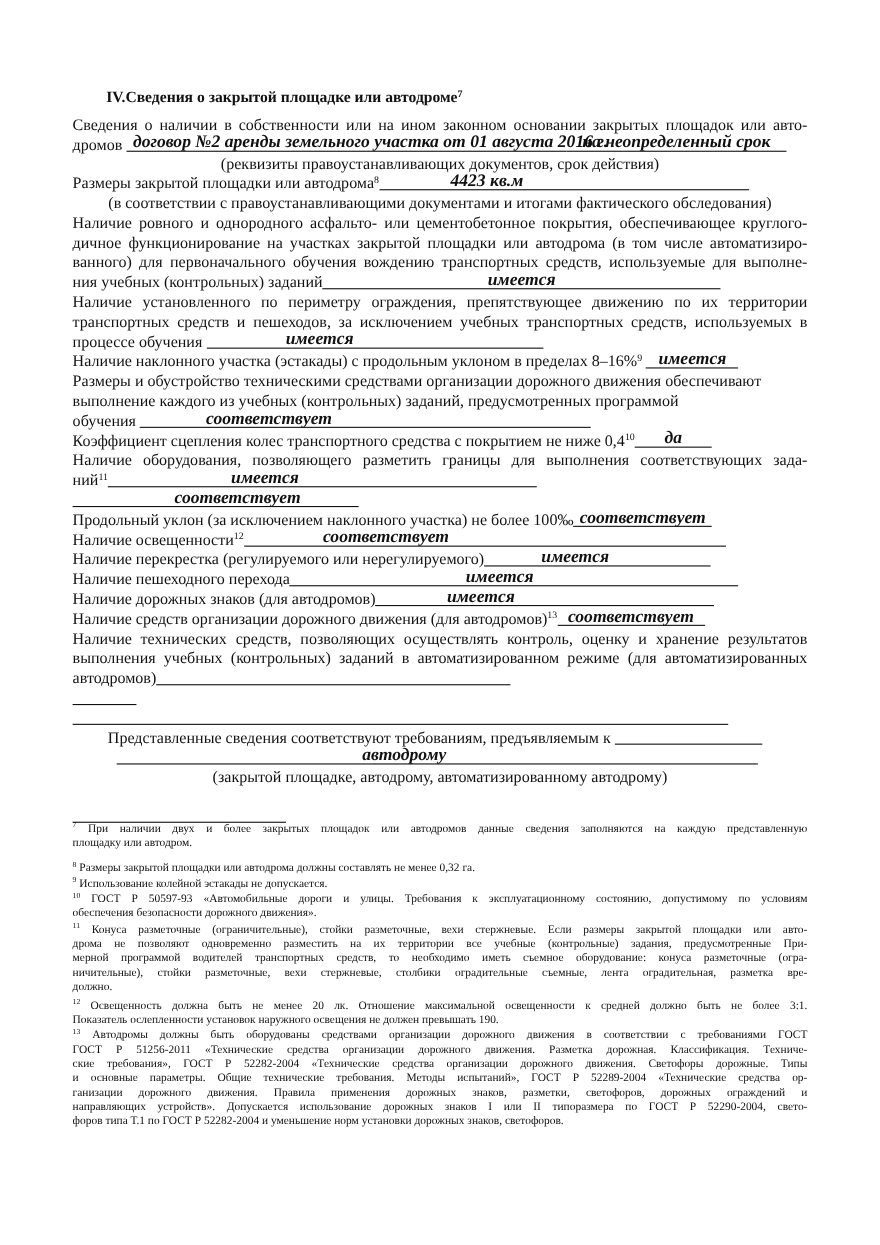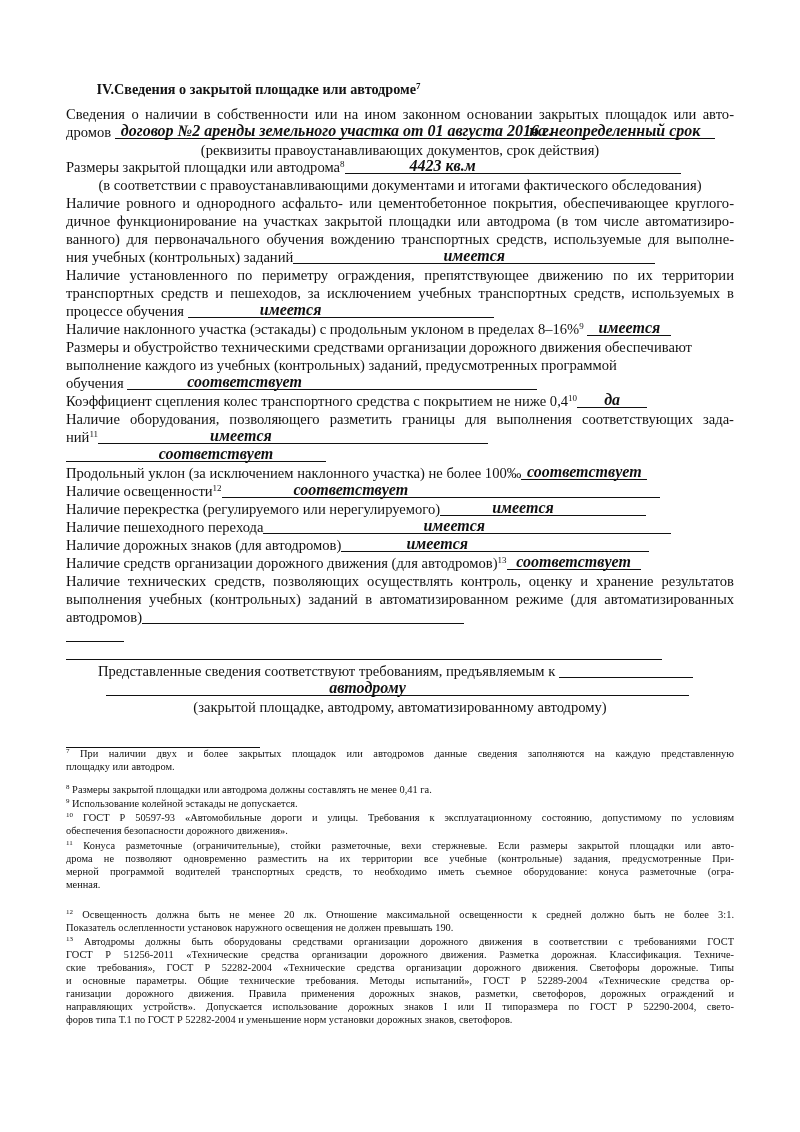--- a/index.html
+++ b/index.html
@@ -116,34 +116,35 @@
   </div>
   <div class="ln ctr" style="top:698px">(закрытой площадке, автодрому, автоматизированному автодрому)</div>
 
   <div class="fnsep"></div>
 
   <div class="fn j" style="top:747px">
     <div style="text-align-last:justify"><sup>7</sup> <span>При наличии двух и более закрытых площадок или автодромов данные сведения заполняются на каждую представленную</span></div>
     <div>площадку или автодром.</div>
   </div>
   <div class="fn" style="top:783px">
-    <sup>8</sup> <span>Размеры закрытой площадки или автодрома должны составлять не менее 0,41 га.</span>
+    <sup>8</sup> <span>Размеры закрытой площадки или автодрома должны составлять не менее 0,32 га.</span>
   </div>
   <div class="fn" style="top:797px">
     <sup>9</sup> <span>Использование колейной эстакады не допускается.</span>
   </div>
   <div class="fn j" style="top:811px">
     <div style="text-align-last:justify"><sup>10</sup> <span>ГОСТ Р 50597-93 «Автомобильные дороги и улицы. Требования к эксплуатационному состоянию, допустимому по условиям</span></div>
     <div>обеспечения безопасности дорожного движения».</div>
   </div>
   <div class="fn j" style="top:839px">
     <div style="text-align-last:justify"><sup>11</sup> <span>Конуса разметочные (ограничительные), стойки разметочные, вехи стержневые. Если размеры закрытой площадки или авто-</span></div>
     <div style="text-align-last:justify">дрома не позволяют одновременно разместить на их территории все учебные (контрольные) задания, предусмотренные При-</div>
     <div style="text-align-last:justify">мерной программой водителей транспортных средств, то  необходимо иметь съемное оборудование: конуса разметочные (огра-</div>
-    <div>менная.</div>
+    <div style="text-align-last:justify">ничительные), стойки разметочные, вехи стержневые, столбики оградительные съемные, лента оградительная, разметка вре-</div>
+    <div>должно.</div>
   </div>
   <div class="fn j" style="top:908px">
     <div style="text-align-last:justify"><sup>12</sup> <span>Освещенность должна быть не менее 20 лк. Отношение максимальной освещенности к средней должно быть не более 3:1.</span></div>
     <div>Показатель ослепленности установок наружного освещения не должен превышать 190.</div>
   </div>
   <div class="fn j" style="top:935px">
     <div style="text-align-last:justify"><sup>13</sup> <span>Автодромы  должны быть оборудованы средствами организации дорожного движения в соответствии с требованиями ГОСТ</span></div>
     <div style="text-align-last:justify">ГОСТ Р 51256-2011 «Технические средства организации дорожного движения. Разметка дорожная. Классификация. Техниче-</div>
     <div style="text-align-last:justify">ские требования», ГОСТ Р 52282-2004 «Технические средства организации дорожного движения. Светофоры дорожные. Типы</div>
     <div style="text-align-last:justify">и основные параметры. Общие технические требования. Методы испытаний», ГОСТ Р 52289-2004 «Технические средства ор-</div>

